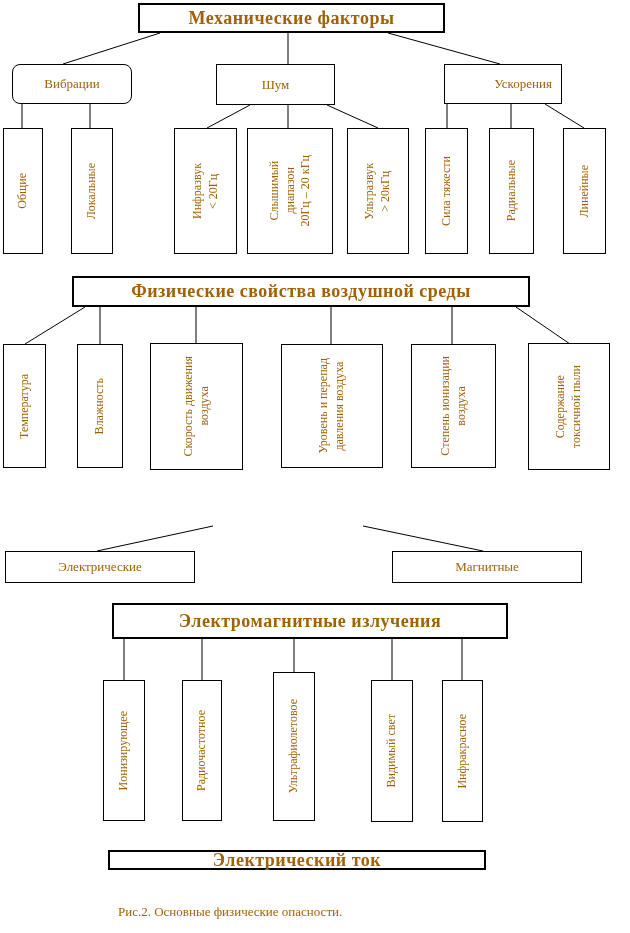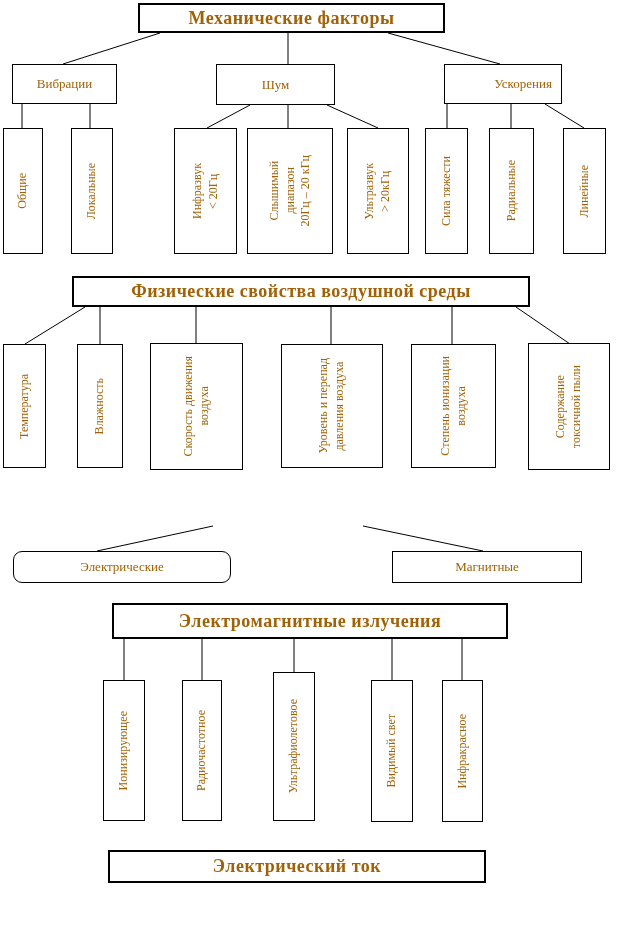--- a/index.html
+++ b/index.html
@@ -78,21 +78,21 @@
       <line x1="124" y1="639" x2="124" y2="680"></line>
       <line x1="202" y1="639" x2="202" y2="680"></line>
       <line x1="294" y1="639" x2="294" y2="672"></line>
       <line x1="392" y1="639" x2="392" y2="680"></line>
       <line x1="462" y1="639" x2="462" y2="680"></line>
     </g>
   </svg>
 
   <div class="box hdr" style="left:138px; top:3px; width:307px; height:30px;">Механические факторы</div>
 
-  <div class="box hnode" style="left:12px; top:64px; width:105px; height:40px;">Вибрации</div>
+  <div class="box hnode" style="left:12px; top:64px; width:120px; height:40px;border-radius:8px;">Вибрации</div>
   <div class="box hnode" style="left:216px; top:64px; width:119px; height:41px;">Шум</div>
   <div class="box hnode" style="left:444px; top:64px; width:118px; height:40px;padding-left:40px;">Ускорения</div>
 
   <div class="box vbox" style="left:3px; top:128px; width:40px; height:126px;">
     <span>Общие</span>
   </div>
   <div class="box vbox" style="left:71px; top:128px; width:42px; height:126px;">
     <span>Локальные</span>
   </div>
   <div class="box vbox" style="left:174px; top:128px; width:63px; height:126px;">
@@ -137,37 +137,38 @@
   <div class="box vbox" style="left:411px; top:344px; width:85px; height:124px;">
     <span>Степень ионизации
 воздуха</span>
   </div>
   <div class="box vbox" style="left:528px; top:343px; width:82px; height:127px;">
     <span>Содержание
 токсичной пыли</span>
   </div>
 
 
-  <div class="box hnode" style="left:13px; top:551px; width:218px; height:32px;border-radius:9px;">Электрические</div>
+  <div class="box hnode" style="left:5px; top:551px; width:190px; height:32px;">Электрические</div>
   <div class="box hdr" style="left:112px; top:603px; width:396px; height:36px;">Электромагнитные излучения</div>
 
   <div class="box hnode" style="left:392px; top:551px; width:190px; height:32px;">Магнитные</div>
 
   <div class="box vbox" style="left:103px; top:680px; width:42px; height:141px;">
     <span>Ионизирующее</span>
   </div>
   <div class="box vbox" style="left:182px; top:680px; width:40px; height:141px;">
     <span>Радиочастотное</span>
   </div>
   <div class="box vbox" style="left:273px; top:672px; width:42px; height:149px;">
     <span>Ультрафиолетовое</span>
   </div>
   <div class="box vbox" style="left:371px; top:680px; width:42px; height:142px;">
     <span>Видимый свет</span>
   </div>
   <div class="box vbox" style="left:442px; top:680px; width:41px; height:142px;">
     <span>Инфракрасное</span>
   </div>
 
-  <div class="box hdr" style="left:108px; top:850px; width:378px; height:33px;">Электрический ток</div>
+  <div class="box hdr" style="left:108px; top:850px; width:378px; height:20px;">Электрический ток</div>
 
+  <div class="caption" style="left:118px; top:904px;">Рис.2. Основные физические опасности.</div>
 
 </div>
 
 </body></html>

